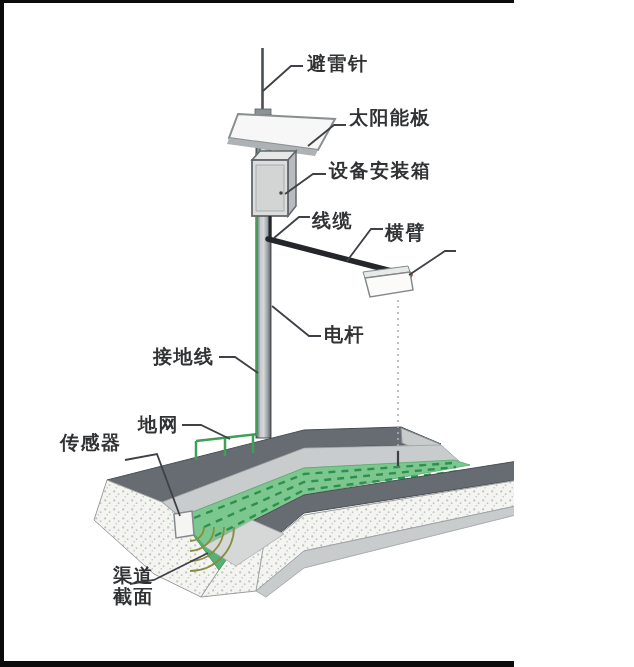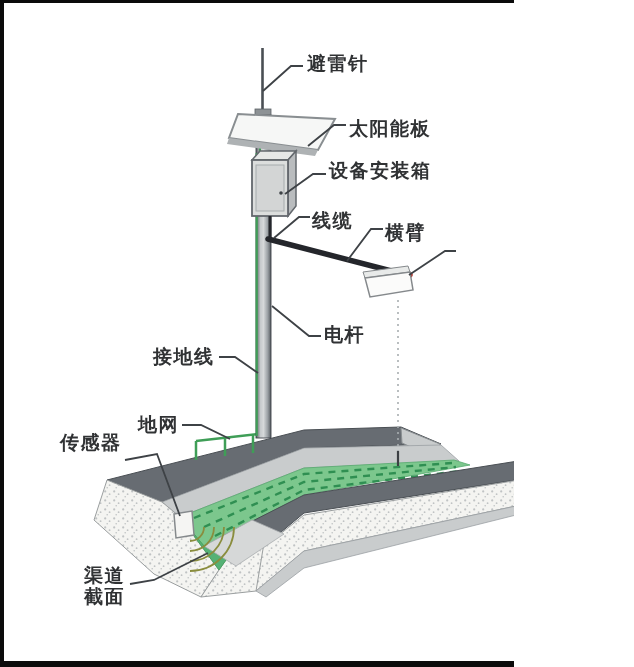--- a/index.html
+++ b/index.html
@@ -18,21 +18,21 @@
   svg.diagram{position:absolute;left:0;top:0;}
   .lbl{
     position:absolute;
     color:var(--c-text,#303234);
     font-size:19px;
     font-weight:bold;
     letter-spacing:1.5px;
     white-space:nowrap;
     line-height:1.05;
   }
-  .lbl-2line{white-space:normal;width:54px;text-align:left;line-height:1.12;}
+  .lbl-2line{white-space:normal;width:54px;text-align:right;line-height:1.12;margin-left:16px;}
   .caption{
     position:absolute;
     color:#2b2d2f;
     font-size:31px;
     font-weight:bold;
     letter-spacing:3px;
     white-space:nowrap;
   }
 </style>
 </head>
@@ -146,21 +146,21 @@
       <polyline points="452,248 441,248 405,272"></polyline>
       <polyline points="317,333 305,333 268,303"></polyline>
       <polyline points="215,354 231,354 254,370"></polyline>
       <polyline points="178,422 197,422 226,436"></polyline>
       <polyline points="121,457 153,451 176,513"></polyline>
       <polyline points="126,581 150,577 204,550"></polyline>
     </g>
   </svg>
 
   <div class="lbl" style="left:303px;top:51px">避雷针</div>
-  <div class="lbl" style="left:345px;top:116px">太阳能板</div>
+  <div class="lbl" style="left:345px;top:105px">太阳能板</div>
   <div class="lbl" style="left:325px;top:158px">设备安装箱</div>
   <div class="lbl" style="left:308px;top:208px">线缆</div>
   <div class="lbl" style="left:381px;top:220px">横臂</div>
   <div class="lbl" style="left:320px;top:322px">电杆</div>
   <div class="lbl" style="left:149px;top:344px">接地线</div>
   <div class="lbl" style="left:134px;top:412px">地网</div>
   <div class="lbl" style="left:56px;top:430px">传感器</div>
   <div class="lbl lbl-2line" style="left:80px;top:562px">
     <span>渠道</span><br>
     <span>截面</span>

